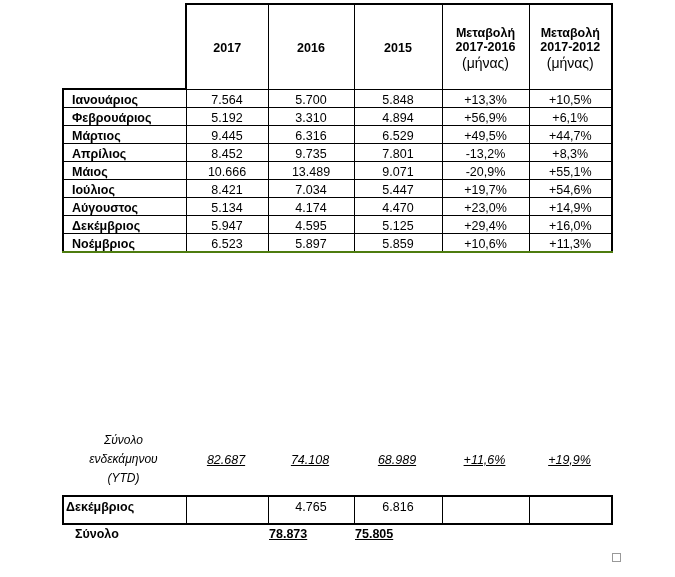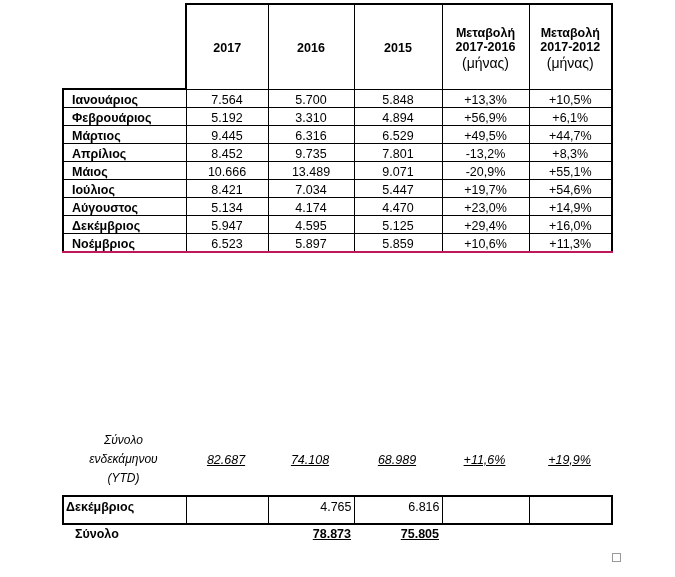--- a/index.html
+++ b/index.html
@@ -49,21 +49,21 @@
   .main-table td.last-col { border-right: 2px solid #000; }
   .main-table tr.hdr { height: 85px; }
   .main-table tr.hdr td {
     vertical-align: middle;
     font-weight: bold;
     border-top: 2px solid #000;
   }
   .main-table tr.hdr td.empty { border: none; }
   .main-table tr.hdr td.first-bordered { border-left: 2px solid #000; margin-left: 48px; }
   .main-table tr.first-data td.mon { border-top: 2px solid #000; }
-  .main-table tr.last-data td { border-bottom: 2px solid #be185d; }
+  .main-table tr.last-data td { border-bottom: 2px solid #4d7c0f; }
   .hdr-stack {
     display: flex;
     flex-direction: column;
     align-items: center;
     line-height: 1.15;
   }
   .hdr-note {
     font-size: 14px;
     font-weight: normal;
   }
@@ -80,37 +80,37 @@
   }
   .ytd-label { font-size: 12px; line-height: 1.6; }
   .ytd-val { text-decoration: underline; }
 
   
   .dec-table { top: 495px; }
   .dec-table td {
     border: 1px solid #000;
     border-top: 2px solid #000;
     border-bottom: 2px solid #000;
-    text-align: right;
+    text-align: center;
     vertical-align: top;
     padding: 3px 2px 0 2px;
     height: 23px;
   }
   .dec-table td:first-child { border-left: 2px solid #000; }
   .dec-table td:last-child { border-right: 2px solid #000; }
   .dec-table td.mon {
     text-align: left;
     font-weight: bold;
   }
 
   
   .total-table { top: 524px; }
   .total-table td {
     border: none;
-    text-align: right;
+    text-align: left;
     vertical-align: top;
     padding: 3px 2px 0 2px;
     height: 21px;
     font-weight: bold;
   }
   .total-table td.lbl {
     text-align: left;
     padding-left: 13px;
   }
   .total-table td.tot-val { text-decoration: underline; }

